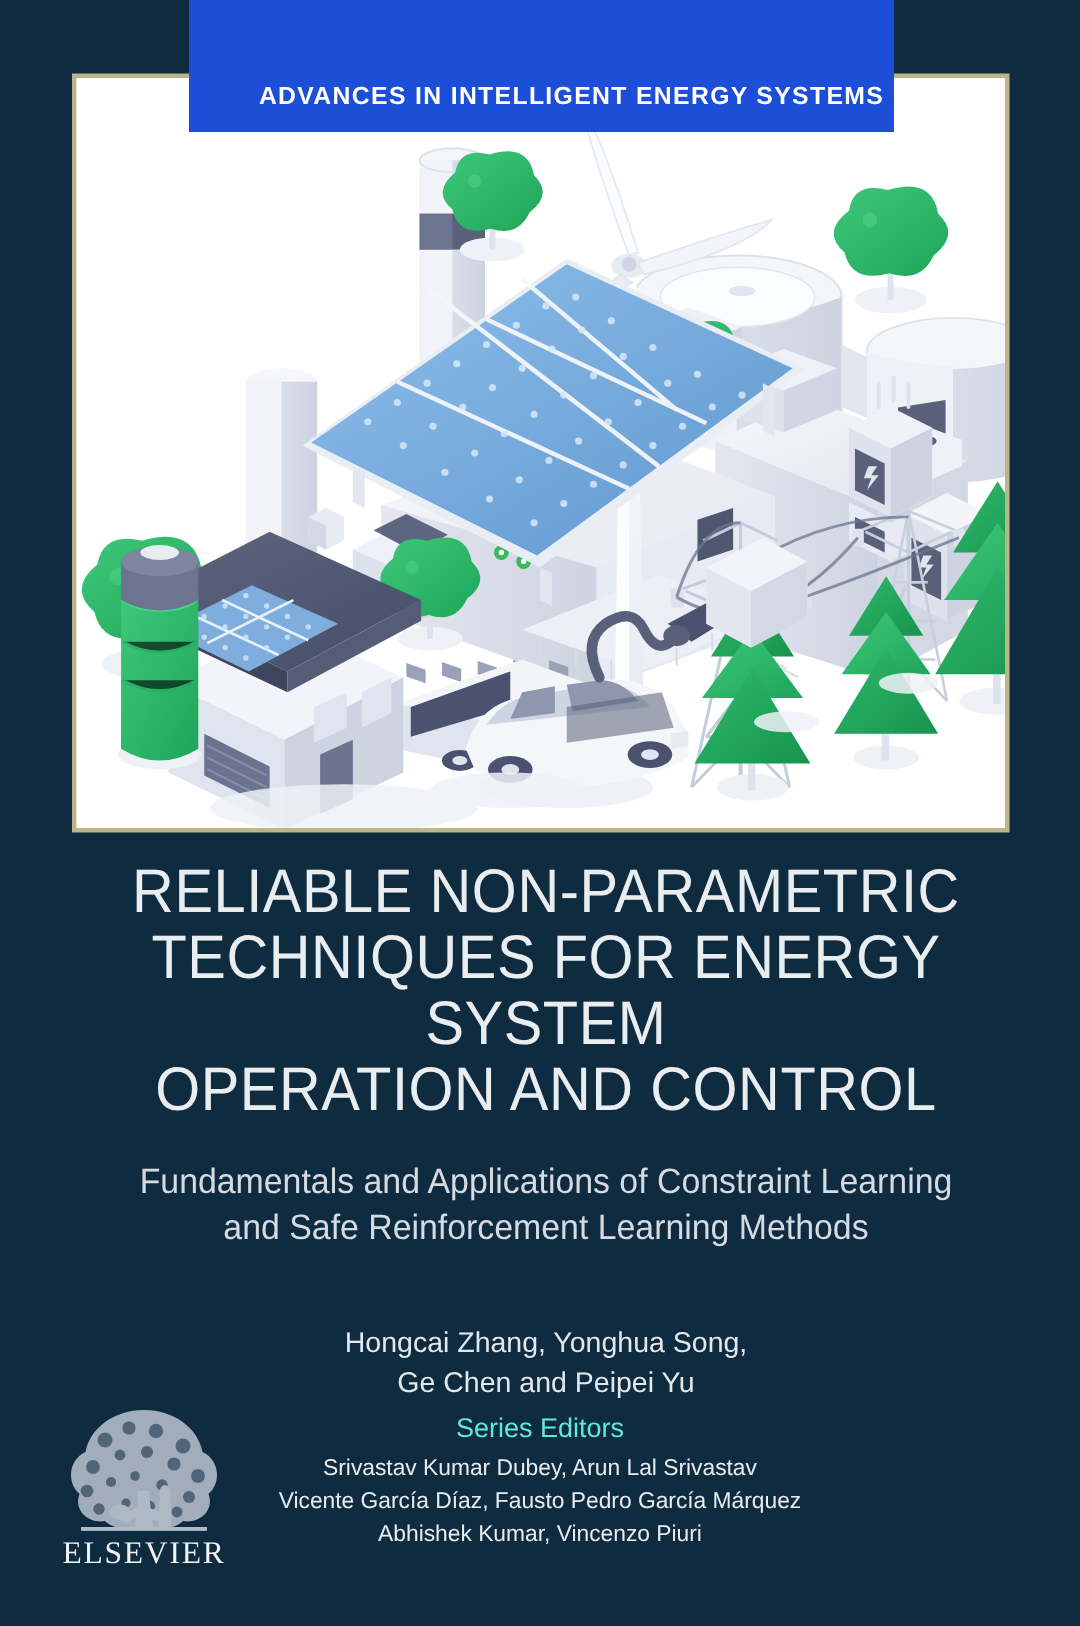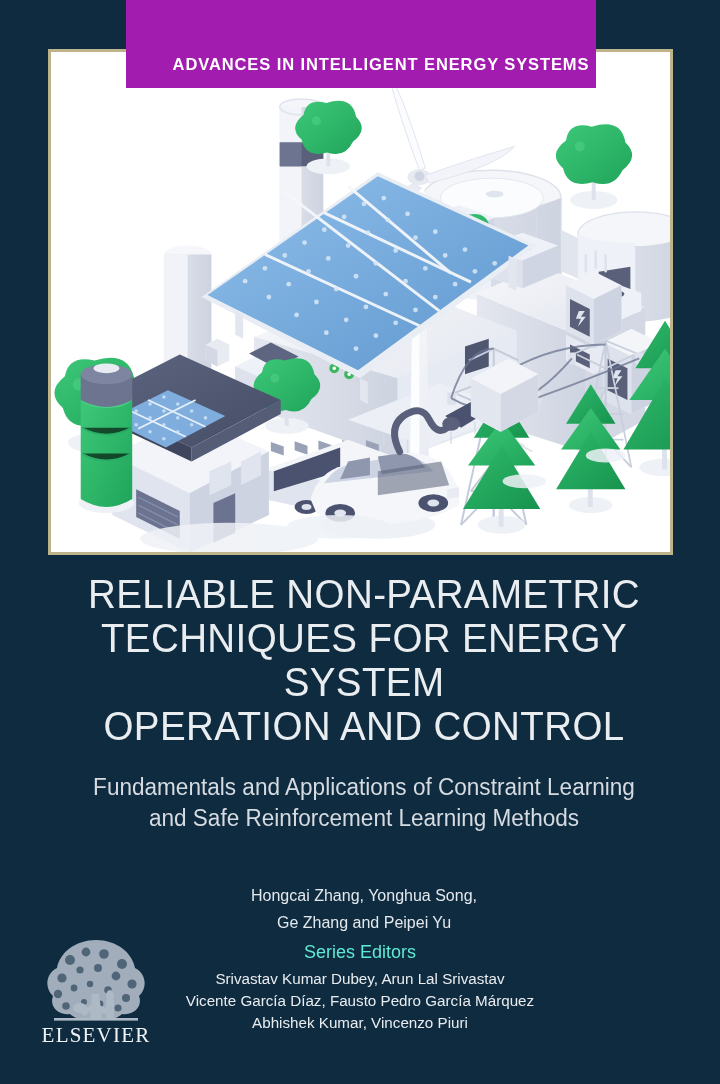--- a/index.html
+++ b/index.html
@@ -18,21 +18,21 @@
     font-family: "Liberation Sans", sans-serif;
   }
 
   
   .series-banner {
     position: absolute;
     left: 126px;
     top: 0;
     width: 470px;
     height: 88px;
-    background: #a21caf;
+    background: #1d4ed8;
     z-index: 6;
     display: flex;
     align-items: flex-end;
     justify-content: center;
     padding-bottom: 14px;
     padding-left: 40px;
   }
   .series-banner-text {
     color: #ffffff;
     font-size: 16.5px;
@@ -85,21 +85,21 @@
     color: #d5dbe0;
     font-size: 23.5px;
     line-height: 31px;
     font-weight: 300;
     transform: scaleX(0.96);
     transform-origin: center top;
   }
   .authors {
     margin-top: 48px;
     color: #e3e8ec;
-    font-size: 16px;
+    font-size: 19px;
     line-height: 27px;
     font-weight: 400;
   }
 
   
   .editors-block {
     position: absolute;
     left: 0;
     top: 940px;
     width: 720px;
@@ -620,21 +620,21 @@
       <div>RELIABLE NON-PARAMETRIC</div>
       <div>TECHNIQUES FOR ENERGY SYSTEM</div>
       <div>OPERATION AND CONTROL</div>
     </div>
     <div class="book-subtitle">
       <div>Fundamentals and Applications of Constraint Learning</div>
       <div>and Safe Reinforcement Learning Methods</div>
     </div>
     <div class="authors">
       <div>Hongcai Zhang, Yonghua Song,</div>
-      <div>Ge Zhang and Peipei Yu</div>
+      <div>Ge Chen and Peipei Yu</div>
     </div>
   </div>
 
   <div class="editors-block">
     <div class="editors-heading">Series Editors</div>
     <div class="editors-names">
       <div>Srivastav Kumar Dubey, Arun Lal Srivastav</div>
       <div>Vicente García Díaz, Fausto Pedro García Márquez</div>
       <div>Abhishek Kumar, Vincenzo Piuri</div>
     </div>

